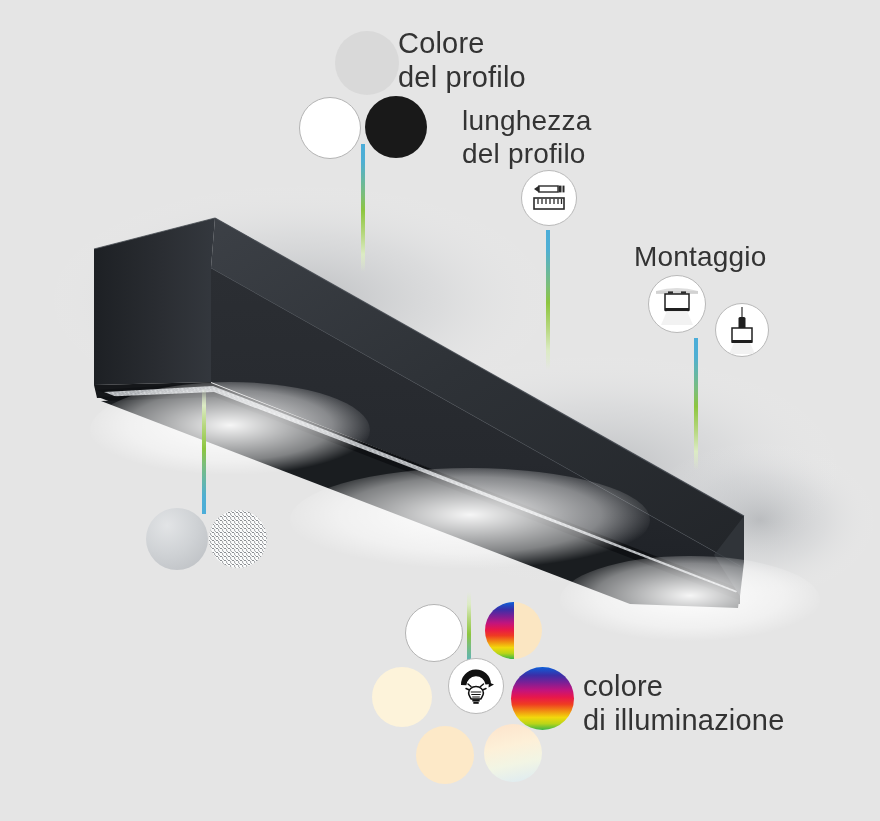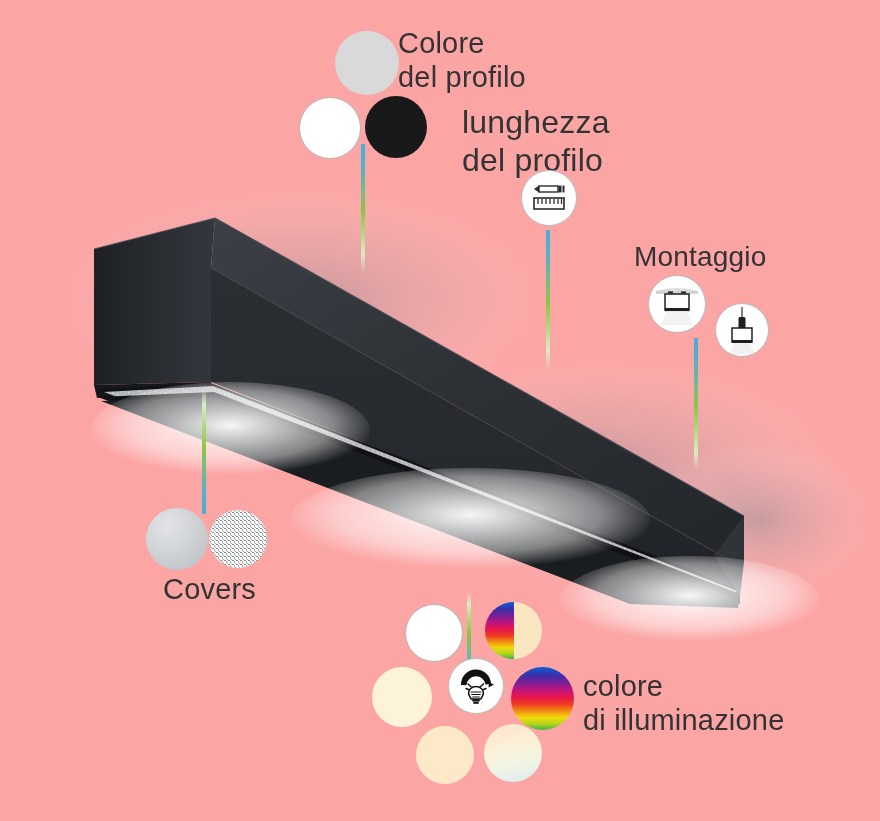--- a/index.html
+++ b/index.html
@@ -7,35 +7,35 @@
     width: 880px;
     height: 821px;
     background: #ffffff;
     font-family: "Liberation Sans", sans-serif;
     overflow: hidden;
   }
   #stage {
     position: relative;
     width: 880px;
     height: 821px;
-    background: #fca5a5;
+    background: #e5e5e5;
   }
 
   
   .label {
     position: absolute;
     color: #333333;
     font-weight: 300;
     letter-spacing: 0.2px;
     line-height: 1.18;
     white-space: pre-line;
     font-family: "Liberation Sans", sans-serif;
   }
   .label.l-profile-color { left: 398px; top: 26px;  font-size: 29px; }
-  .label.l-profile-len   { left: 462px; top: 104px; font-size: 32px; }
+  .label.l-profile-len   { left: 462px; top: 104px; font-size: 28px; }
   .label.l-mounting      { left: 634px; top: 240px; font-size: 28px; }
   .label.l-covers        { left: 163px; top: 572px; font-size: 29px; }
   .label.l-light-color   { left: 583px; top: 669px; font-size: 29px; }
 
   
   .conn { position: absolute; width: 4px; }
   .conn.down { 
     background: linear-gradient(to bottom,
       #4BADD9 0%, #4FAFD3 14%, #7CBE78 40%,
       #8DC63F 52%, #B6D77E 70%, #DCEBC4 86%, rgba(255,255,255,0) 100%);
@@ -262,21 +262,20 @@
     </svg>
   </div>
 
   <div class="conn down c-mounting"></div>
 
   <div class="conn up c-covers"></div>
 
   <div class="swatch sw-silver" style="left:146px; top:508px; width:62px; height:62px;"></div>
   <div class="swatch sw-textured" style="left:209px; top:510px; width:58px; height:58px;"></div>
 
-  <div class="label l-covers">Covers</div>
 
   <div class="conn up c-light-color"></div>
 
   <div class="swatch sw-white" style="left:405px; top:604px; width:58px; height:58px;"></div>
 
   <div class="swatch sw-rgbw" style="left:485px; top:602px; width:57px; height:57px; position:absolute;">
     <div class="half-l"></div>
     <div class="half-r"></div>
   </div>
 

